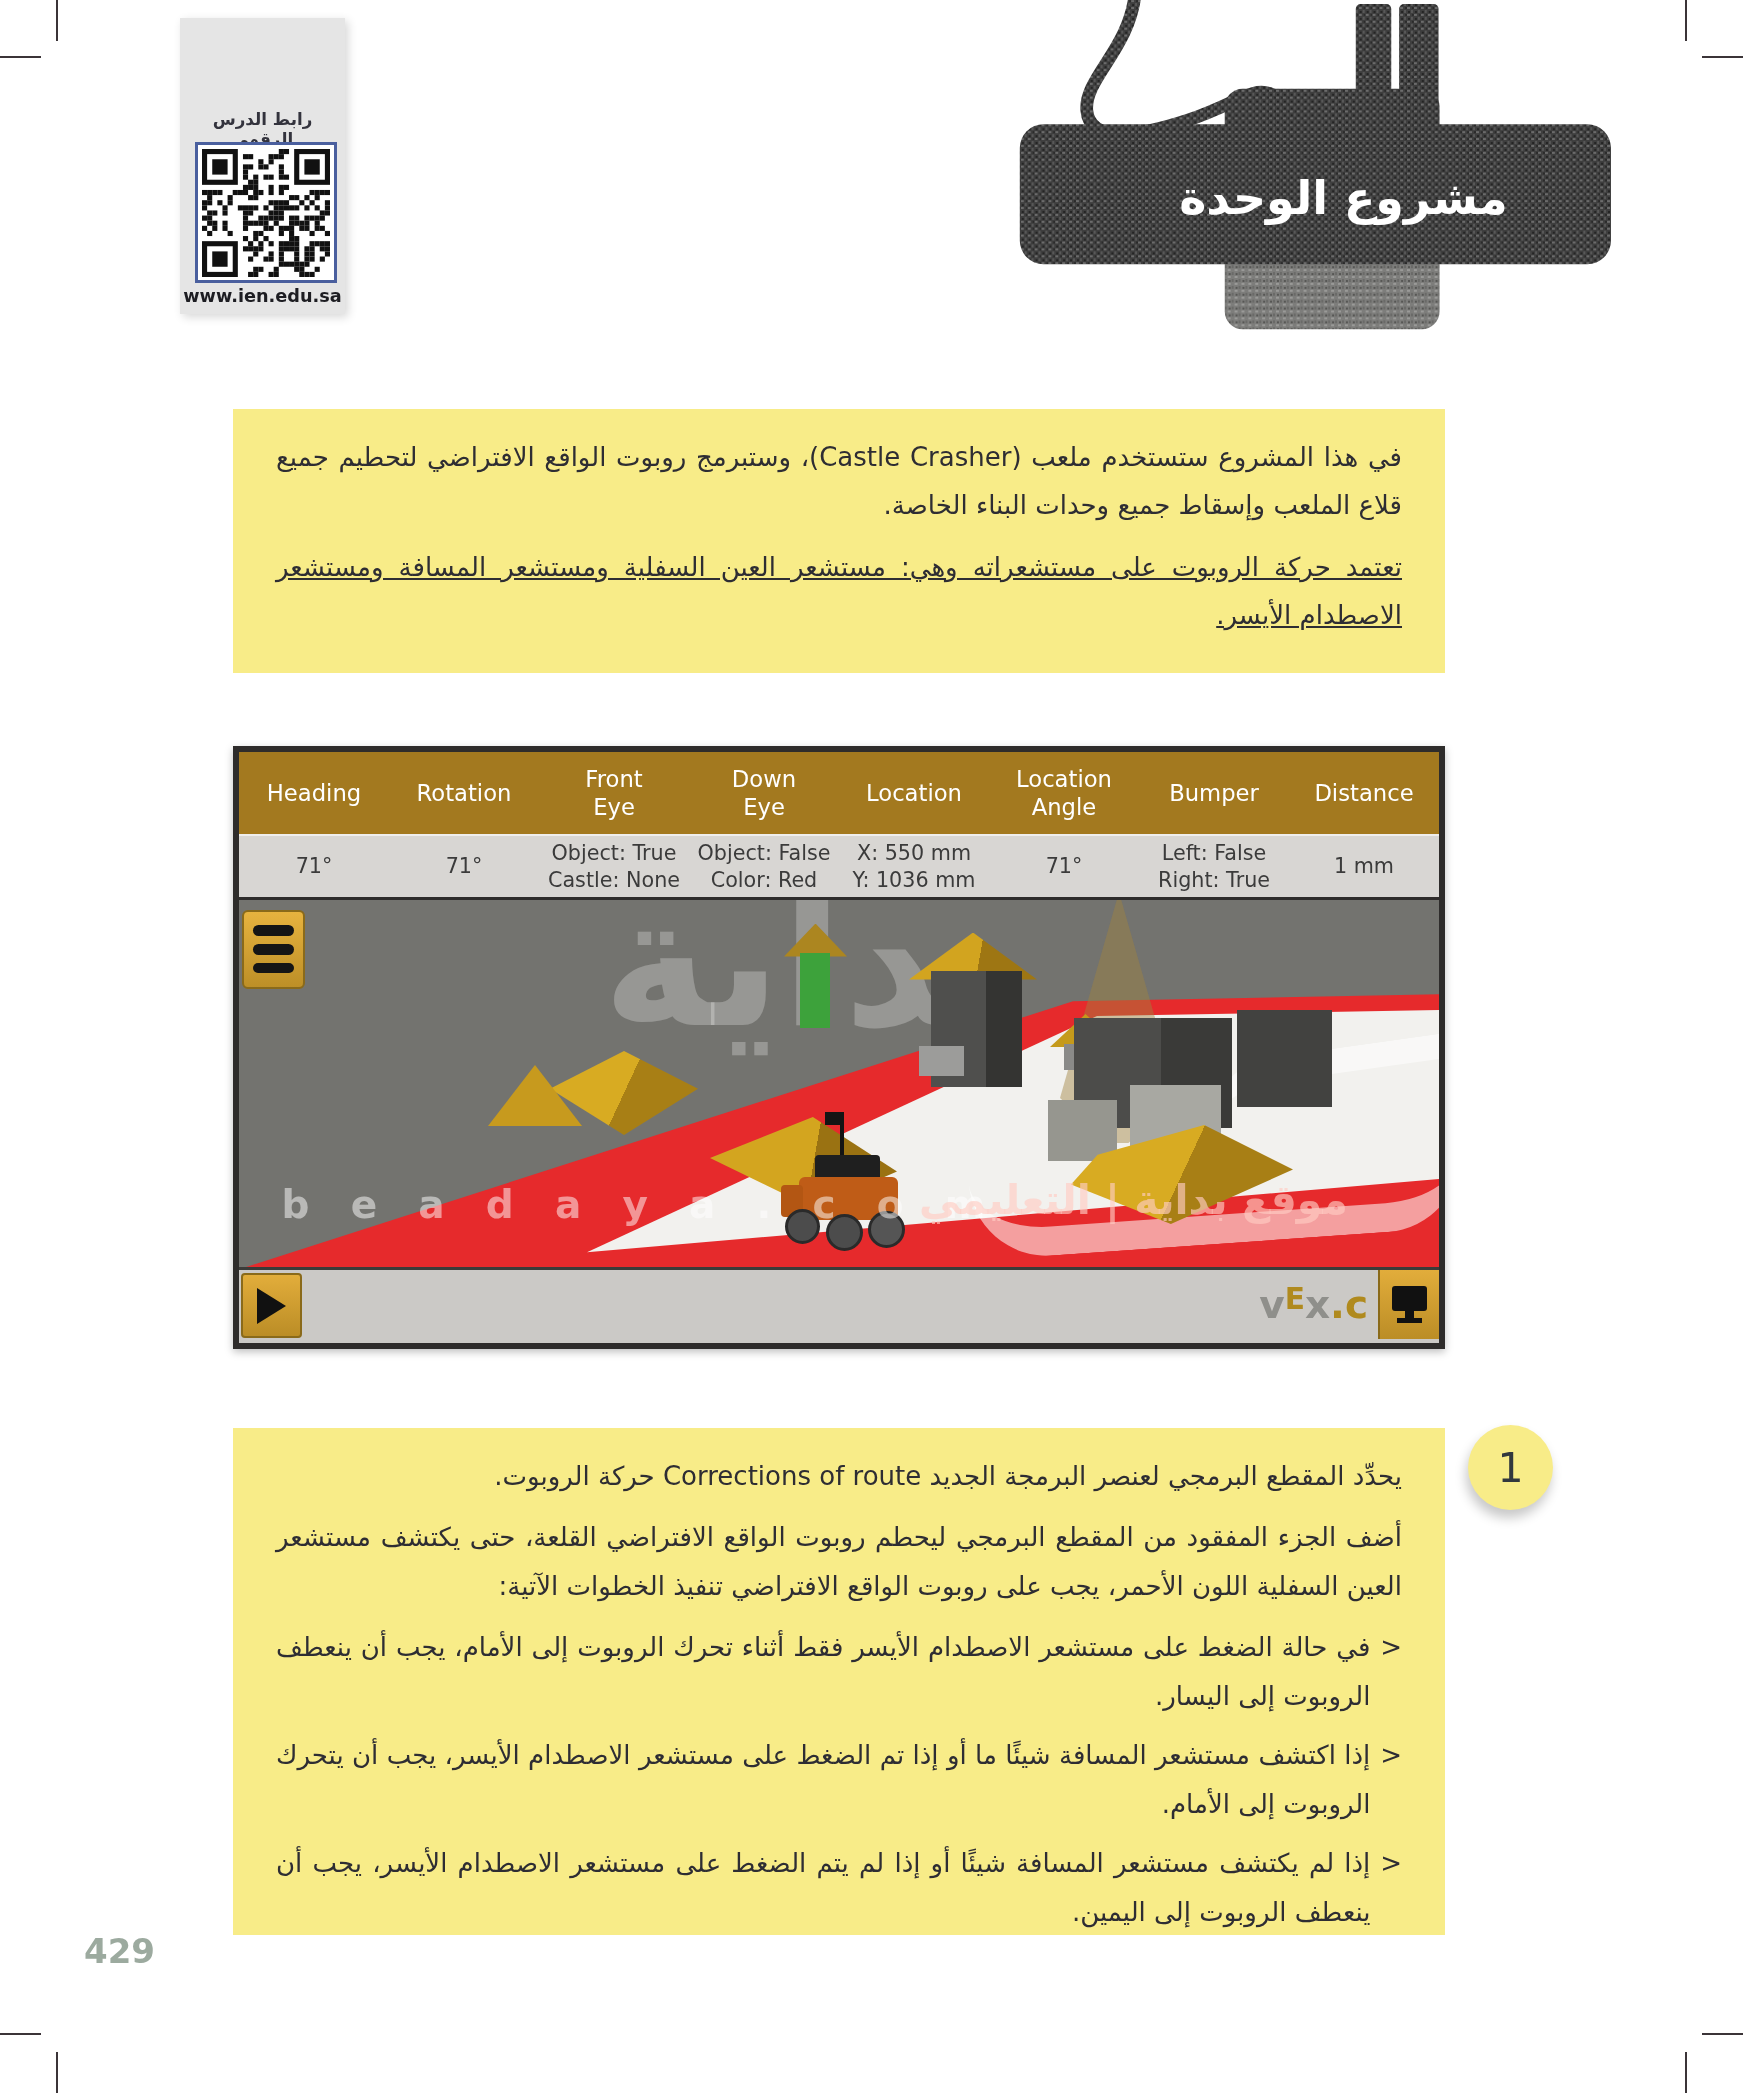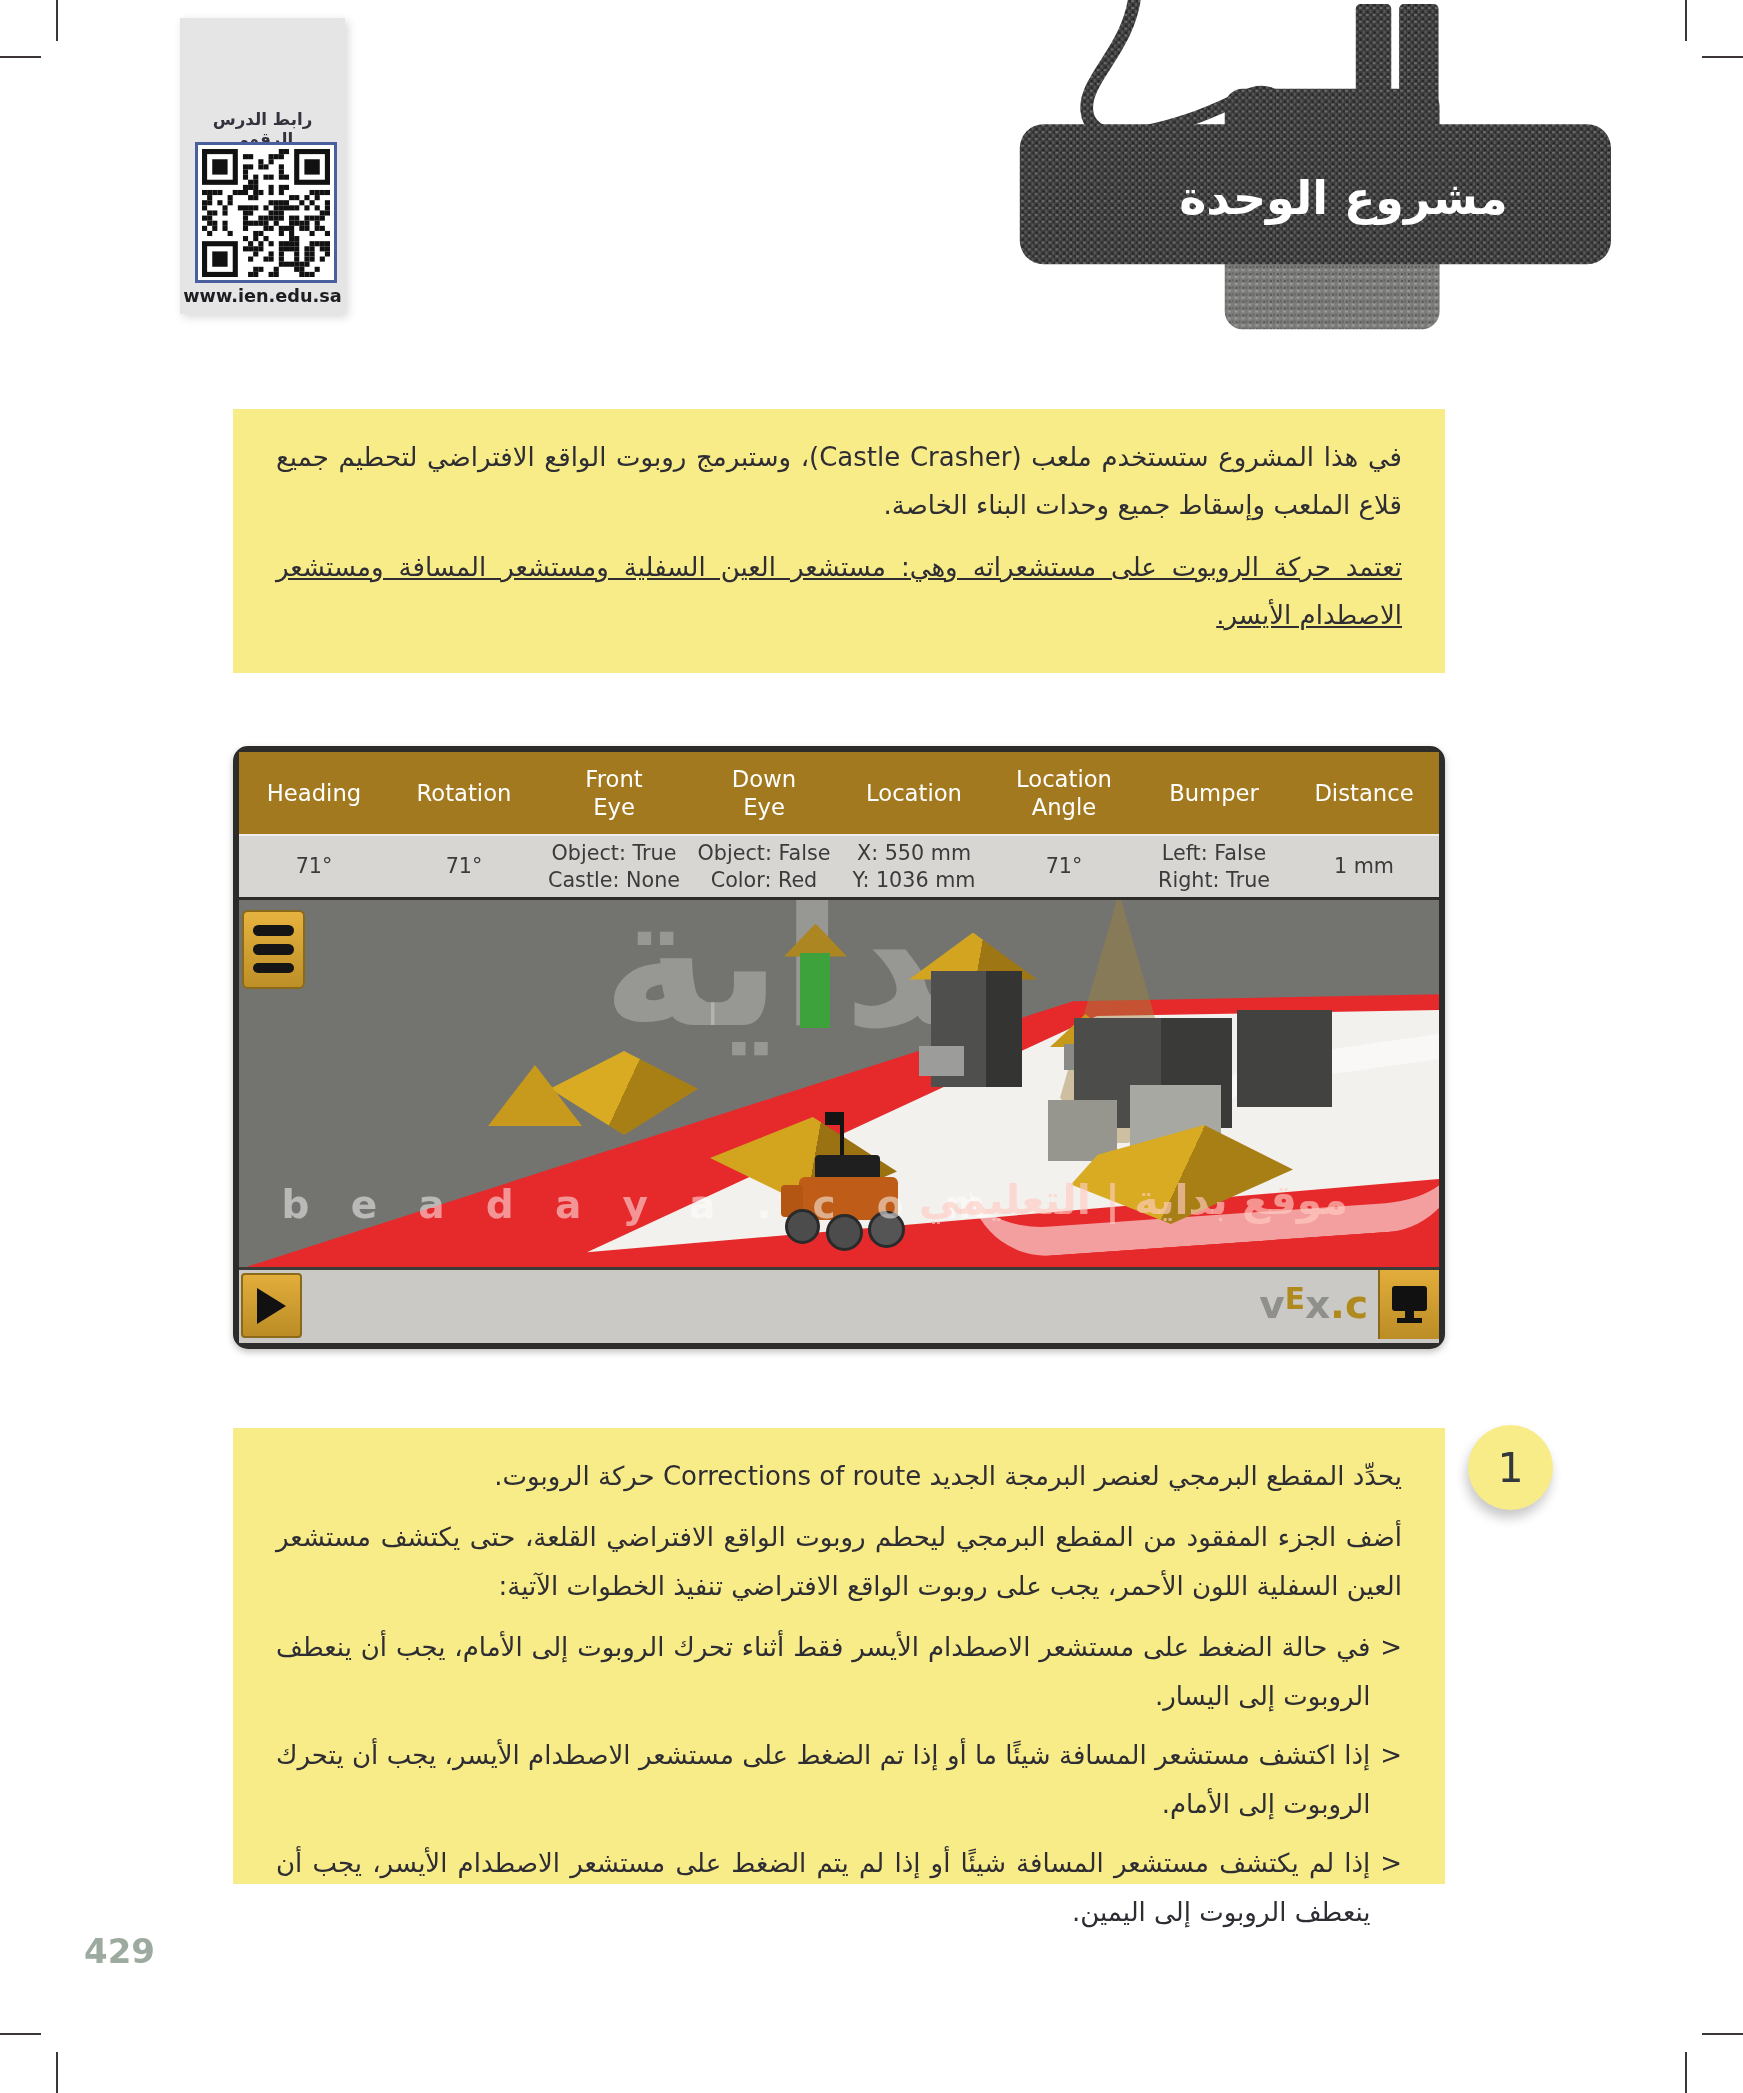--- a/index.html
+++ b/index.html
@@ -26,21 +26,21 @@
   .ybox{position:absolute;left:233px;width:1212px;background:#F8EC88;direction:rtl;color:#2e2d33;
         padding:23.6px 43px;box-sizing:border-box;font-size:26px;line-height:1.85;}
   .ybox p{margin:0 0 13.8px 0;text-align:justify;}
   .ybox p:last-child{margin-bottom:0;text-decoration:underline;}
   .bullet{margin:0 0 11.8px 0;text-align:justify;padding-right:31.5px;text-indent:-31.5px;}
   .mk{margin-left:9.9px;}
   .badge{position:absolute;left:1468px;top:1425px;width:85px;height:85px;border-radius:50%;
          background:#F8EC88;box-shadow:-2px 7.9px 11.8px rgba(0,0,0,.22);display:flex;align-items:center;
          justify-content:center;font-size:41px;color:#32383e;}
   
-  .sim{position:absolute;left:233px;top:746px;width:1212px;border:6.9px solid #2e2c2b;border-radius:15px;
+  .sim{position:absolute;left:233px;top:746px;width:1212px;border:6.9px solid #2e2c2b;border-radius:0;
        box-sizing:border-box;background:#73736f;box-shadow:0 3px 7.9px rgba(0,0,0,.25);}
   .shead-row{display:flex;background:#A3791F;height:82px;}
   .sval-row{display:flex;background:#d8d6d3;height:61px;border-top:2px solid #efeeec;}
   .scell{flex:1;display:flex;flex-direction:column;align-items:center;justify-content:center;
          text-align:center;}
   .shead{color:#fff;font-size:22.7px;white-space:pre-line;line-height:1.25;}
   .sval{color:#3b3b3b;font-size:20.7px;line-height:1.3;}
   .sep{height:3px;background:#2e2c2b;}
   
   .vp{position:relative;height:367px;background:#73736f;overflow:hidden;}
@@ -449,21 +449,21 @@
       </div>
       <div class="vex"><span>v</span><span class="e">E</span><span>x</span><span class="sfx">.c</span></div>
       <div class="mon-btn">
         <div class="mon-screen"></div>
         <div class="mon-neck"></div>
         <div class="mon-base"></div>
       </div>
     </div>
   </div>
 
-  <div class="ybox" style="top:1428px;height:456px;">
+  <div class="ybox" style="top:1428px;height:507px;">
     <p style="text-align:right;">يحدِّد المقطع البرمجي لعنصر البرمجة الجديد Corrections of route حركة الروبوت.</p>
     <p>أضف الجزء المفقود من المقطع البرمجي ليحطم روبوت الواقع الافتراضي القلعة، حتى يكتشف مستشعر العين السفلية اللون الأحمر، يجب على روبوت الواقع الافتراضي تنفيذ الخطوات الآتية:</p>
     <div class="bullet"><span class="mk">&lt;</span><span>في حالة الضغط على مستشعر الاصطدام الأيسر فقط أثناء تحرك الروبوت إلى الأمام، يجب أن ينعطف الروبوت إلى اليسار.</span></div>
     <div class="bullet"><span class="mk">&lt;</span><span>إذا اكتشف مستشعر المسافة شيئًا ما أو إذا تم الضغط على مستشعر الاصطدام الأيسر، يجب أن يتحرك الروبوت إلى الأمام.</span></div>
     <div class="bullet"><span class="mk">&lt;</span><span>إذا لم يكتشف مستشعر المسافة شيئًا أو إذا لم يتم الضغط على مستشعر الاصطدام الأيسر، يجب أن ينعطف الروبوت إلى اليمين.</span></div>
   </div>
   <div class="badge">1</div>
 
   <div class="page-num">429</div>
 </div>

